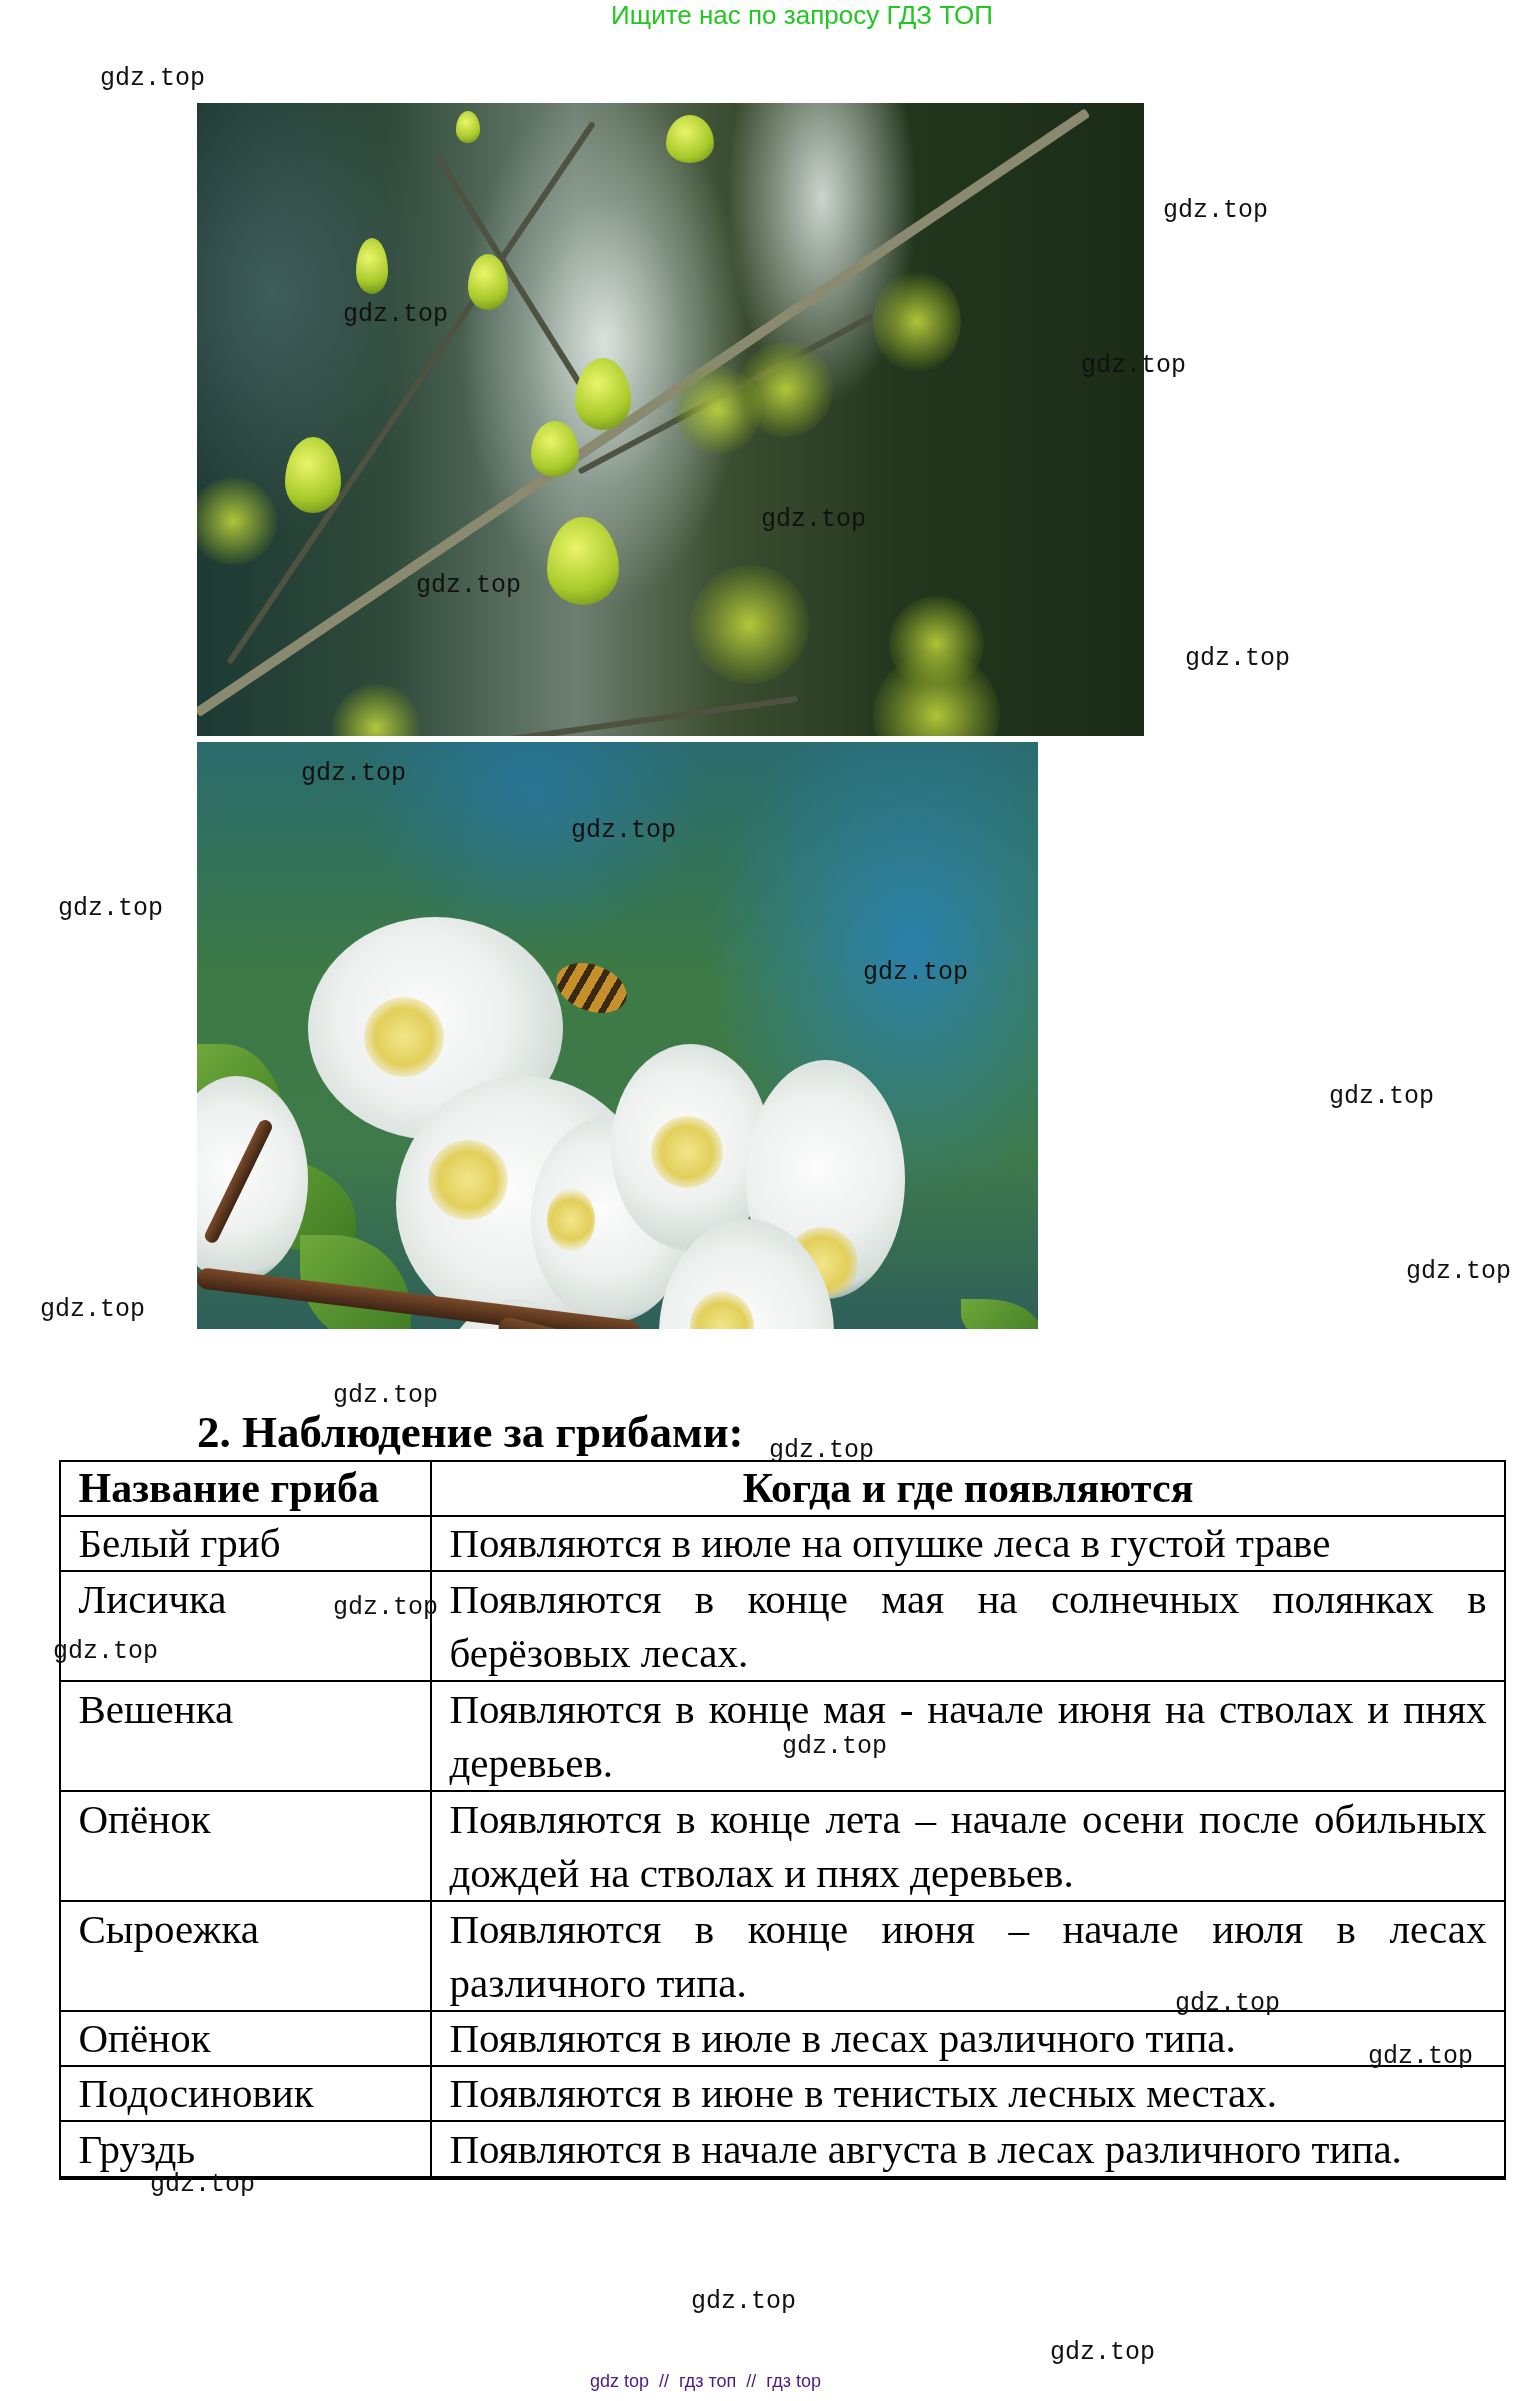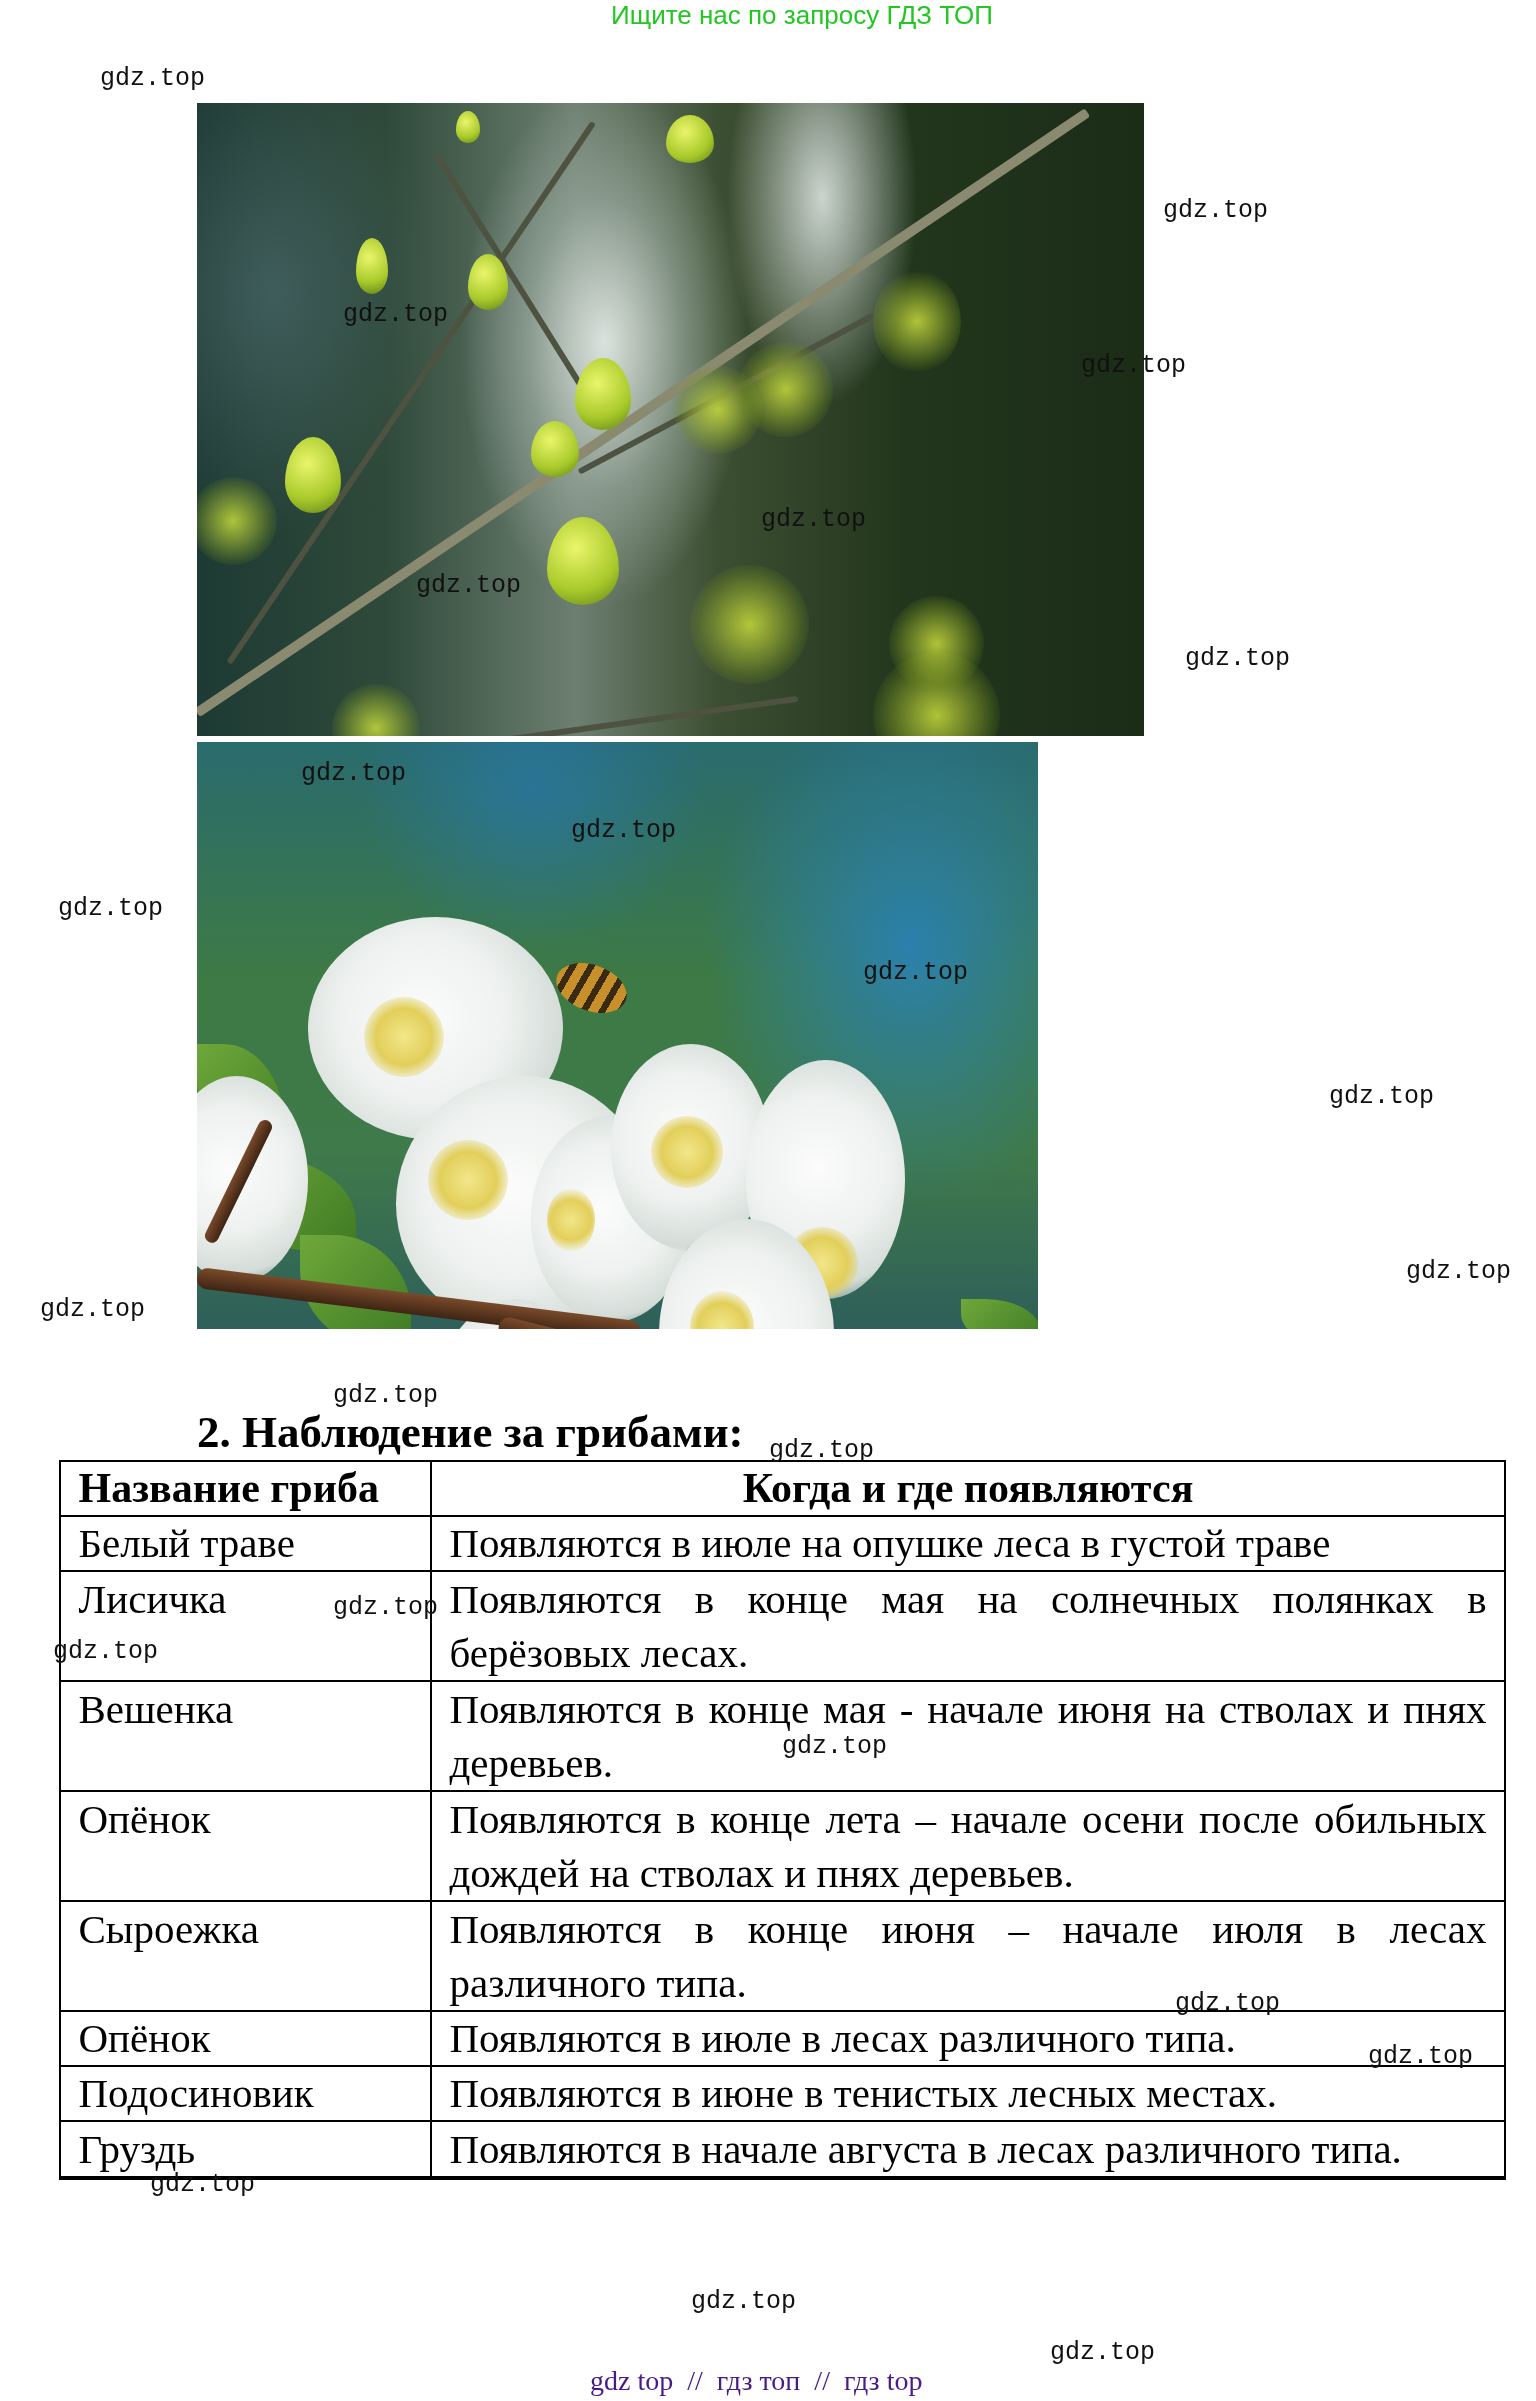--- a/index.html
+++ b/index.html
@@ -31,21 +31,21 @@
   .bee { position:absolute; width:73px; height:46px; border-radius:50%; background:repeating-linear-gradient(100deg, #c8902a 0 9.5px, #3a2a12 9.5px 16px); transform:rotate(20deg); }
   .heading { position:absolute; left:197px; top:1407px; font-family:"Liberation Serif", serif; font-weight:bold; font-size:45px; line-height:51px; color:#000; white-space:nowrap; }
   table.grid { position:absolute; left:59px; top:1460px; width:1447px; border-collapse:collapse; font-family:"Liberation Serif", serif; font-size:41px; color:#000; }
   table.grid td, table.grid th { border:2.4px solid #000; vertical-align:top; padding:0 17.5px; line-height:54px; }
   table.grid th { font-weight:bold; font-size:42px; line-height:53px; }
   table.grid .c1 { width:334px; text-align:left; }
   table.grid th.c2 { text-align:center; }
   table.grid td.c2 { text-align:justify; text-align-last:left; }
   table.grid tr.single td { line-height:53px; }
   table.grid { border-bottom:4.8px solid #000; }
-  .footer { position:absolute; left:590px; top:2365px; color:#4a1a86; font-family:Liberation Serif, serif; font-size:28px; line-height:32px; white-space:pre; }
+  .footer { position:absolute; left:590px; top:2365px; color:#4a1a86; font-family:Liberation Sans, sans-serif; font-size:18px; line-height:32px; white-space:pre; }
 </style>
 </head>
 <body>
 
 <div class="banner">Ищите нас по запросу ГДЗ ТОП</div>
 
 <div class="photo" id="photo1" title="Весенние ветки с распускающимися почками и молодыми листьями">
   <div class="twig light" style="left:0;top:605px;width:1074px;transform:rotate(-34deg);"></div>
   <div class="twig" style="left:32px;top:557px;width:652px;transform:rotate(-56deg);"></div>
   <div class="twig" style="left:239px;top:48px;width:286px;transform:rotate(58deg);"></div>
@@ -126,21 +126,21 @@
 
 <table class="grid">
   <thead>
     <tr>
       <th class="c1">Название гриба</th>
       <th class="c2">Когда и где появляются</th>
     </tr>
   </thead>
   <tbody>
     <tr class="single">
-      <td class="c1">Белый траве</td>
+      <td class="c1">Белый гриб</td>
       <td class="c2">Появляются в июле на опушке леса в густой траве</td>
     </tr>
     <tr>
       <td class="c1">Лисичка</td>
       <td class="c2">Появляются в конце мая на солнечных полянках в берёзовых лесах.</td>
     </tr>
     <tr>
       <td class="c1">Вешенка</td>
       <td class="c2">Появляются в конце мая - начале июня на стволах и пнях деревьев.</td>
     </tr>

